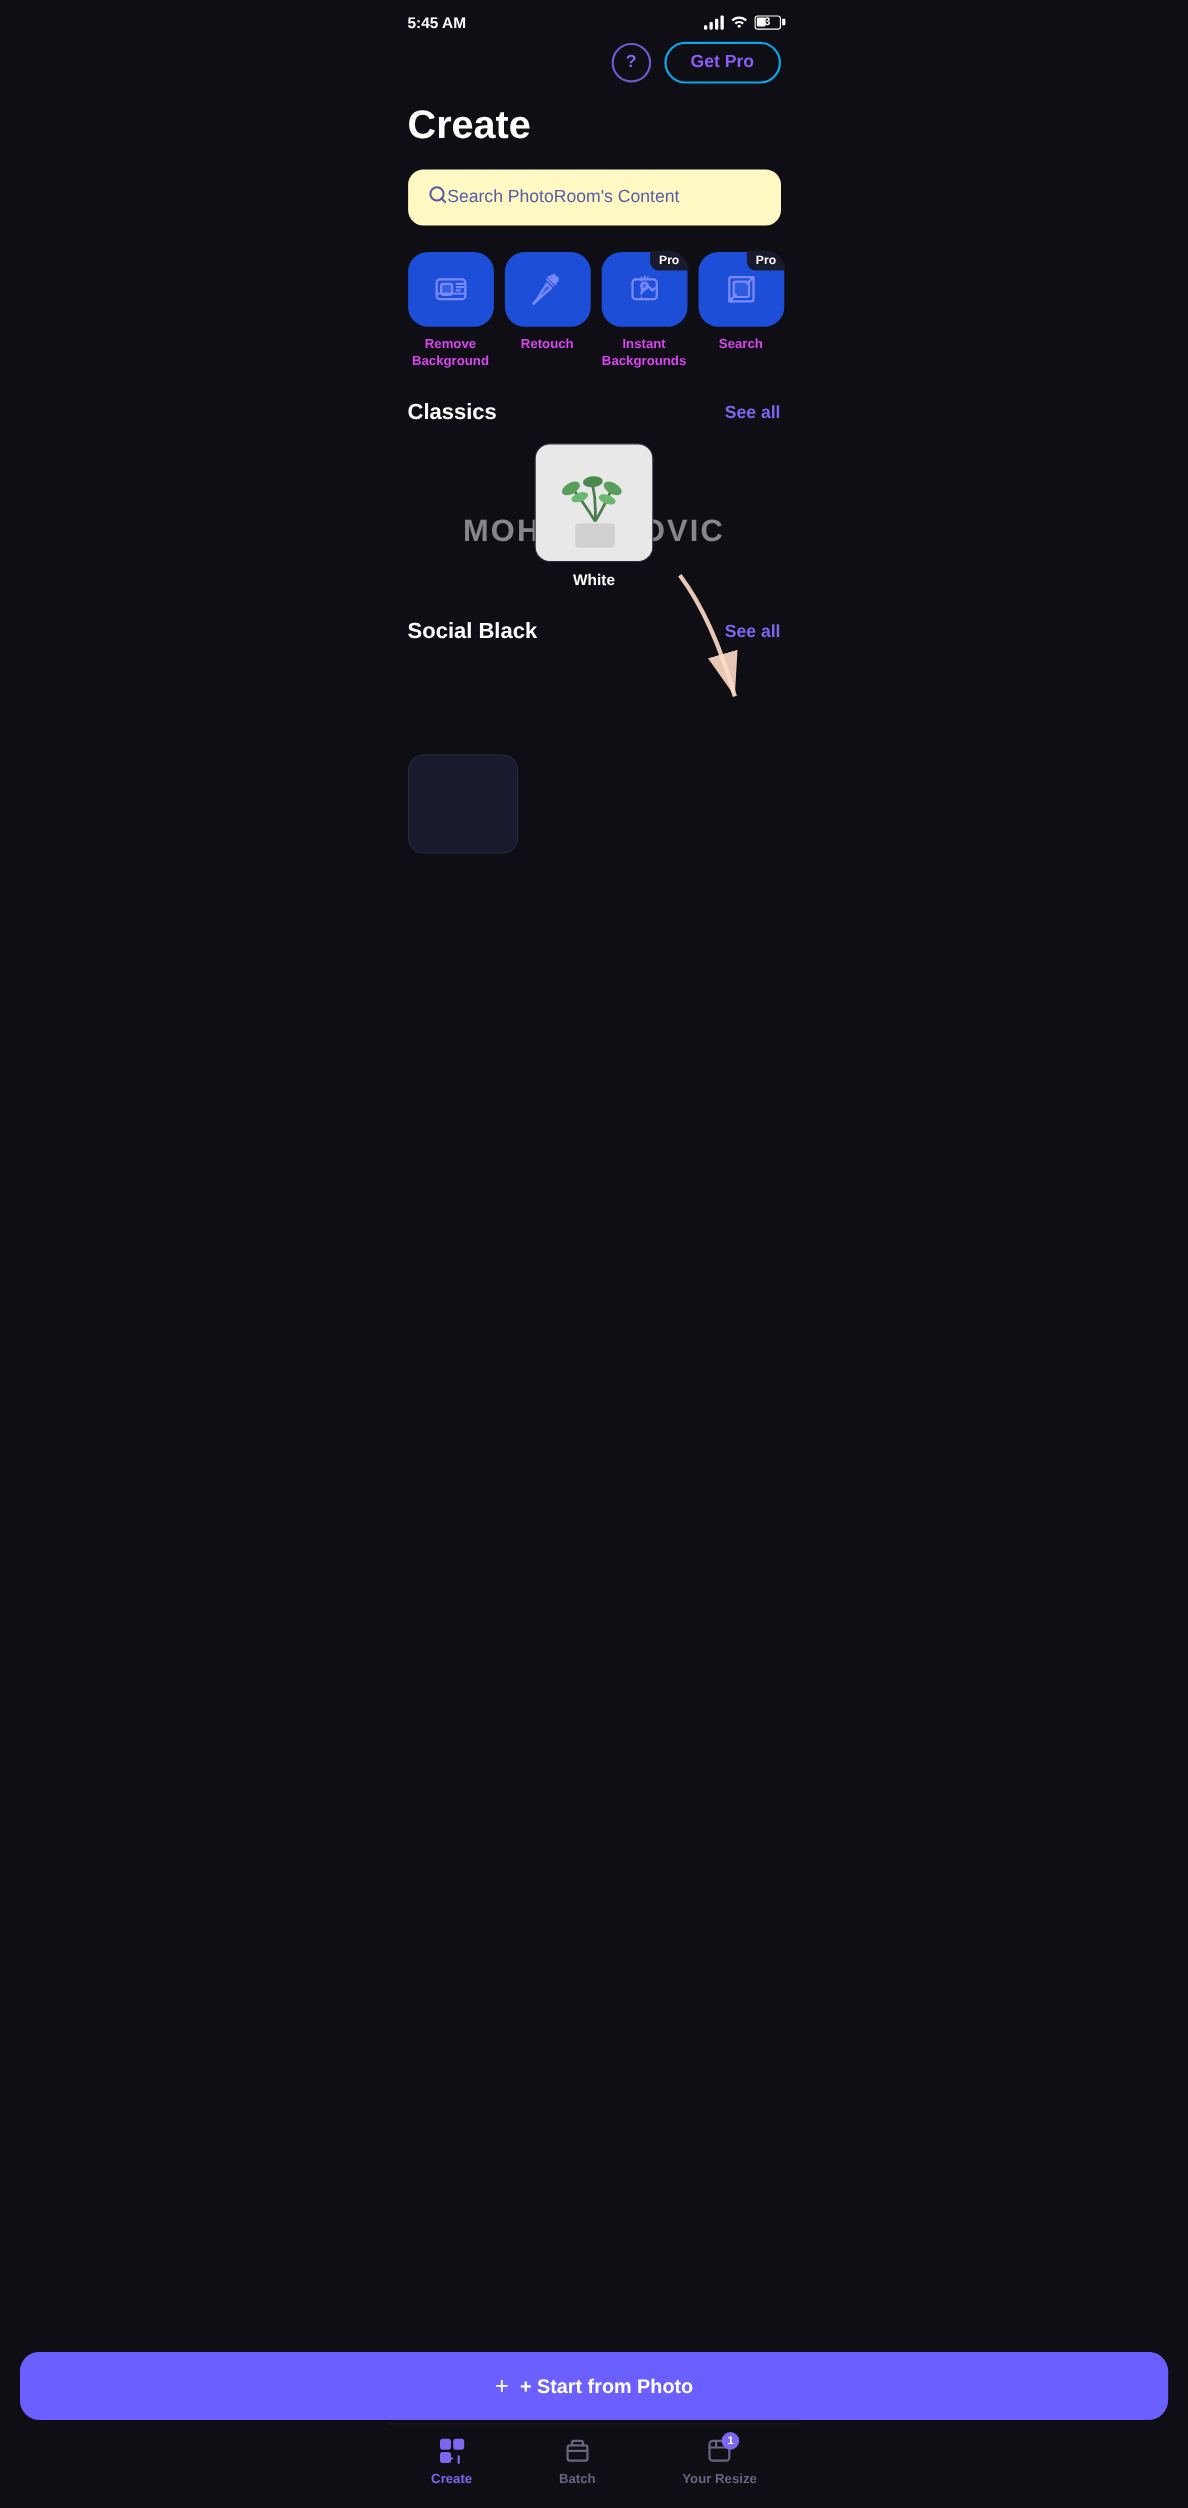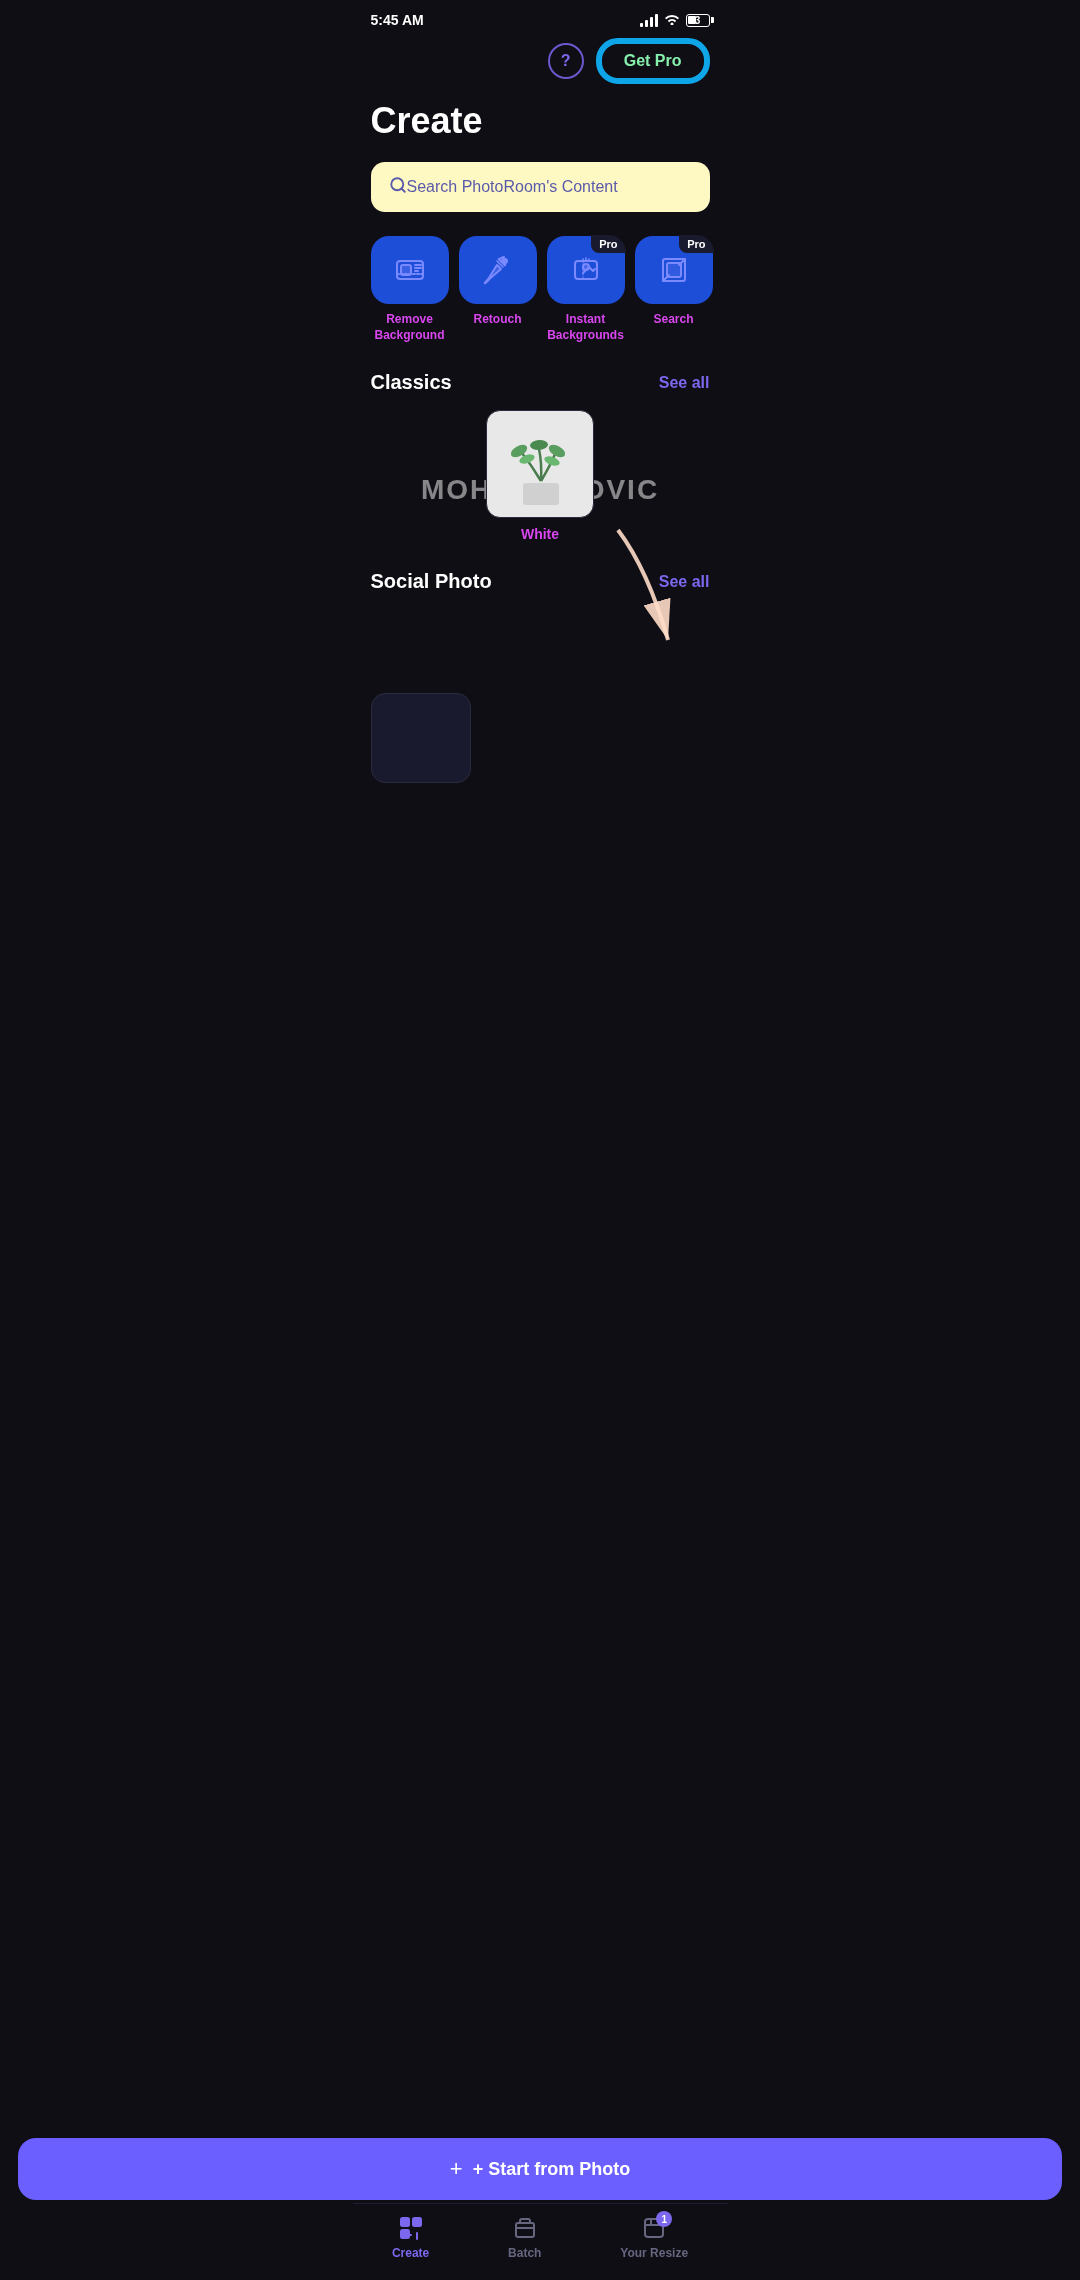--- a/index.html
+++ b/index.html
@@ -104,24 +104,24 @@
       align-items: center;
       justify-content: center;
       color: #7b68ee;
       font-size: 16px;
       font-weight: 700;
       cursor: pointer;
     }
 
     .get-pro-btn {
       background: transparent;
-      border: 6px solid #0ea5e9;
+      border: 2px solid #0ea5e9;
       border-radius: 22px;
       padding: 8px 22px;
-      color: #86efac;
+      color: #8b5cf6;
       font-size: 16px;
       font-weight: 700;
       cursor: pointer;
     }
 
     .page-title {
       font-size: 36px;
       font-weight: 800;
       padding: 4px 18px 20px;
       color: #ffffff;
@@ -252,21 +252,21 @@
     }
 
     .classic-thumb-transparent {
       background-image: repeating-conic-gradient(#2a2a4a 0% 25%, #1a1a3a 0% 50%);
       background-size: 20px 20px;
     }
 
     .classic-label {
       font-size: 14px;
       font-weight: 600;
-      color: #d946ef;
+      color: #ffffff;
     }
 
     .social-media-section {
       padding-bottom: 100px;
     }
 
     .social-card-placeholder {
       width: 100px;
       height: 90px;
       background: #1a1a2e;
@@ -512,21 +512,21 @@
     <defs>
       <marker id="arrowhead" markerWidth="10" markerHeight="7" refX="10" refY="3.5" orient="auto">
         <polygon points="0 0, 10 3.5, 0 7" fill="rgba(255,220,200,0.9)"></polygon>
       </marker>
     </defs>
     <path d="M 80 20 Q 110 60 130 130" stroke="rgba(255,220,200,0.9)" stroke-width="4" fill="none" marker-end="url(#arrowhead)"></path>
   </svg>
 </div>
 
 <div class="section-header social-media-section">
-  <span class="section-title">Social Photo</span>
+  <span class="section-title">Social Black</span>
   <span class="see-all-link">See all</span>
 </div>
 
 <div class="social-card-placeholder"></div>
 
 <button class="start-photo-btn">
   <span style="font-size:22px; font-weight:300;">+</span>
   <span style="font-size:18px;">+ Start from Photo</span>
 </button>
 

